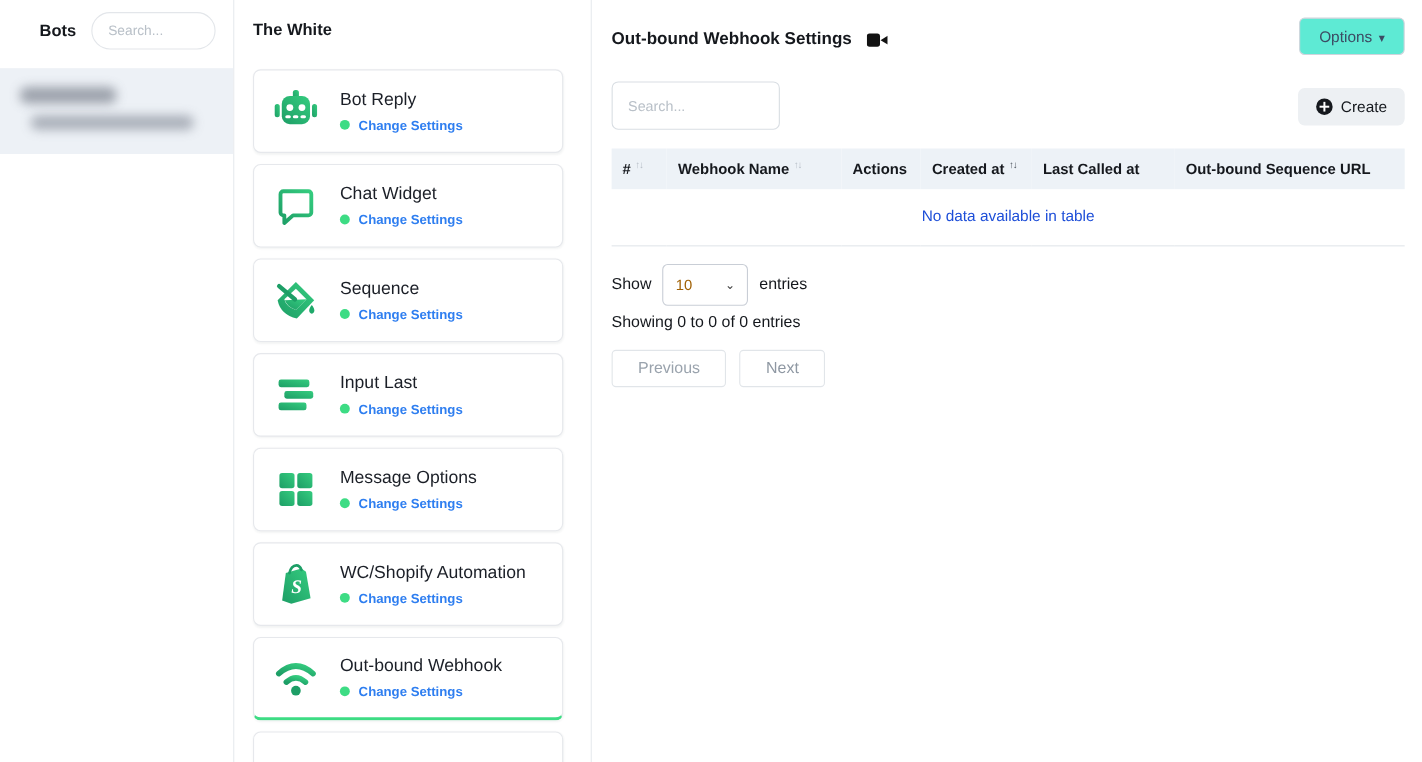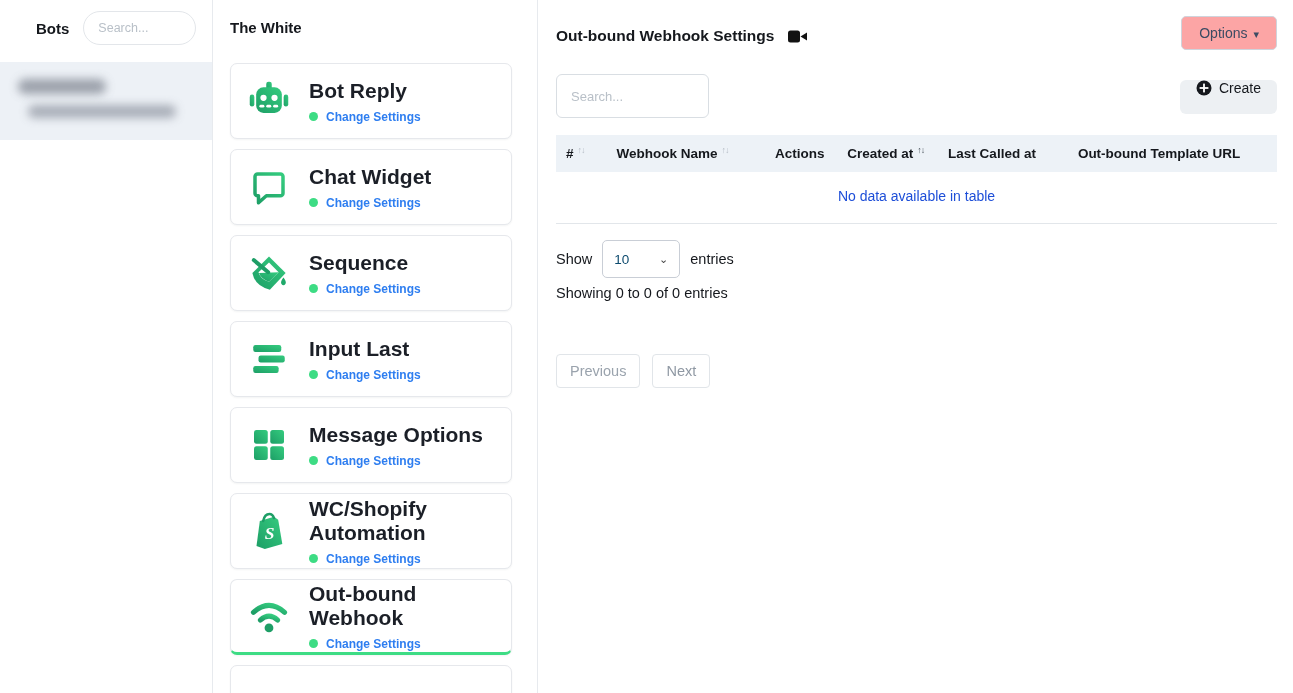--- a/index.html
+++ b/index.html
@@ -21,62 +21,62 @@
 
   
   .bot-panel { width:325px; flex:0 0 325px; border-right:1px solid #e7eaee; padding:19px 25px 0 17px; overflow:hidden; }
   .panel-title { font-size:15px; font-weight:700; }
   .cards { margin-top:27px; }
   .card { height:76px; border:1px solid #e6e8ec; border-radius:7px; background:#fff;
           box-shadow:0 1px 2px rgba(20,30,40,.05); margin-bottom:10px; display:flex; align-items:center;
           padding:0 15px; cursor:pointer; }
   .card.selected { border-bottom:3px solid #3ddc84; }
   .card-icon { width:46px; height:46px; flex:0 0 46px; display:flex; align-items:center; justify-content:center; margin-right:17px; }
-  .card-label { font-size:21px; font-weight:700; color:#1b1f27; }
+  .card-label { font-size:16px; font-weight:400; color:#1b1f27; }
   .card-sub { display:flex; align-items:center; margin-top:7px; }
   .dot { width:9px; height:9px; border-radius:50%; background:#3ddc84; }
   .change-link { margin-left:8px; font-size:12px; font-weight:700; color:#2e7ef0; text-decoration:none; }
 
   
   .main { flex:1; padding:16px 16px 0 18px; }
   .main-header { display:flex; align-items:flex-start; justify-content:space-between; }
   .main-title-wrap { display:flex; align-items:center; margin-top:11px; }
   .main-title { font-size:15.5px; font-weight:700; }
   .camera { margin-left:14px; display:inline-flex; }
-  .options-btn { border:1px solid #cfd4dc; background:#fca5a5; border-radius:5px; padding:8px 17px;
+  .options-btn { border:1px solid #cfd4dc; background:#5eead4; border-radius:5px; padding:8px 17px;
                  font-size:14px; color:#3c4b63; cursor:pointer; font-family:"Liberation Sans", sans-serif; }
   .options-caret { font-size:11px; margin-left:6px; color:#3c4b63; }
 
   .toolbar { display:flex; align-items:flex-start; justify-content:space-between; margin-top:24px; }
   .table-search { width:153px; height:44px; border:1px solid #d9dee3; border-radius:6px; padding:0 14px;
                   font-size:13px; color:#444; outline:none; font-family:"Liberation Sans", sans-serif; }
   .table-search::placeholder { color:#b9c0c8; }
   .create-btn { margin-top:6px; background:#edf0f3; border:none; border-radius:6px; padding:0 16px; height:34px;
-                display:inline-flex; align-items:flex-start; font-size:14px; color:#15181d; cursor:pointer;
+                display:inline-flex; align-items:center; font-size:14px; color:#15181d; cursor:pointer;
                 font-family:"Liberation Sans", sans-serif; }
   .create-btn svg { margin-right:7px; }
 
   table.data { width:100%; border-collapse:collapse; margin-top:17px; }
   table.data thead th { background:#edf2f7; text-align:left; font-size:13.5px; font-weight:700;
                         padding:11px 10px; white-space:nowrap; cursor:pointer; }
   .sort { font-size:9px; color:#b6bdc6; position:relative; top:-5px; margin-left:4px; letter-spacing:-1px; }
   .sort.active { color:#4a525c; }
   td.empty { text-align:center; font-size:14px; padding:16px 0 19px; color:#1d4ed8; border-bottom:1px solid #e2e6ea; }
 
   .table-footer { display:flex; justify-content:space-between; align-items:flex-start; margin-top:16px;flex-direction:column; }
   .show-group { display:flex; align-items:center; font-size:14.5px; }
   .page-size { width:78px; height:38px; border:1px solid #c9ced6; border-radius:5px; margin:0 10px;
                display:flex; align-items:center; justify-content:space-between; padding:0 11px; cursor:pointer; }
-  .page-size .val { font-size:13.5px; color:#0c4a6e; }
+  .page-size .val { font-size:13.5px; color:#a16207; }
   .page-size .chev { font-size:11px; color:#444; }
   .footer-right { display:flex; flex-direction:column; }
   .summary { font-size:14.5px; margin-top:7px; }
   .pager { display:flex; margin-top:17px; }
   .page-btn { background:#fff; border:1px solid #e1e5e9; border-radius:4px; font-size:14.5px;
-              padding:8px 13px; cursor:pointer; font-family:"Liberation Sans", sans-serif;margin-top:36px; }
+              padding:8px 23px; cursor:pointer; font-family:"Liberation Sans", sans-serif; }
   .page-btn.prev { color:#9aa3ad; }
   .page-btn.next { color:#8f98a3; margin-left:12px; }
   .hidden-defs { position:absolute; width:0; height:0; overflow:hidden; }
 </style>
 </head>
 <body>
 
 <svg class="hidden-defs" aria-hidden="true">
   <defs>
     <linearGradient id="gg" x1="0" y1="1" x2="1" y2="0">
@@ -270,21 +270,21 @@
           <col style="width:18%">
           <col style="width:29%">
       </colgroup>
       <thead>
         <tr>
           <th><span>#</span><span class="sort">↑↓</span></th>
           <th><span>Webhook Name</span><span class="sort">↑↓</span></th>
           <th><span>Actions</span></th>
           <th><span>Created at</span><span class="sort active">↑↓</span></th>
           <th><span>Last Called at</span></th>
-          <th><span>Out-bound Template URL</span></th>
+          <th><span>Out-bound Sequence URL</span></th>
         </tr>
       </thead>
       <tbody>
         <tr>
           <td class="empty" colspan="6">No data available in table</td>
         </tr>
       </tbody>
     </table>
 
     <div class="table-footer">

